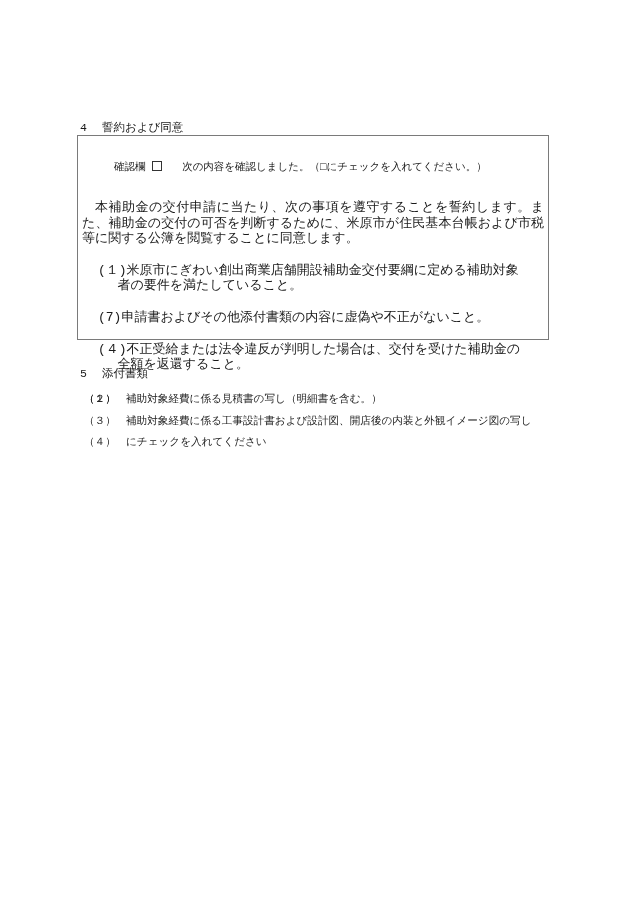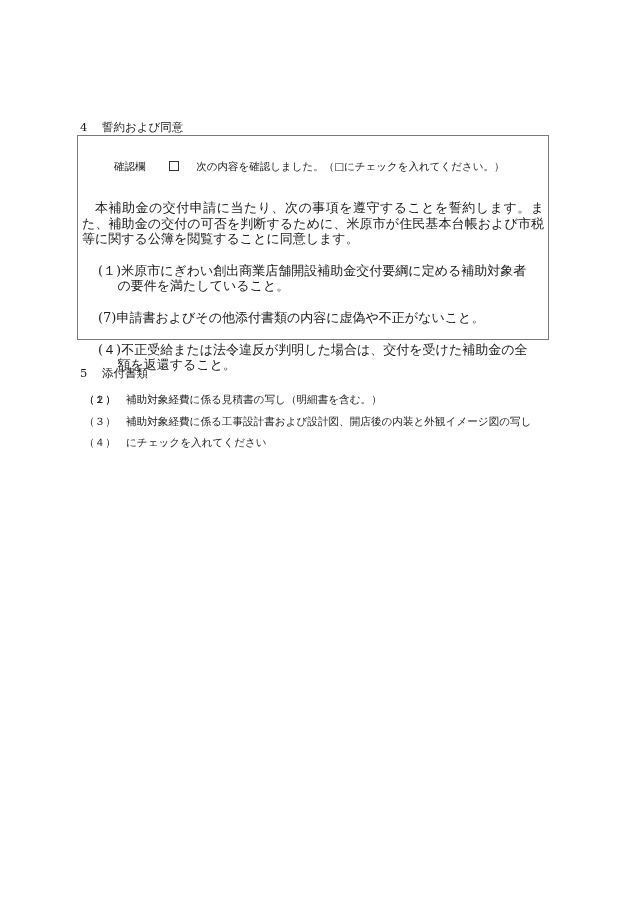--- a/index.html
+++ b/index.html
@@ -1,33 +1,33 @@
 <!DOCTYPE html>
 <html><head>
 <meta charset="utf-8">
 <style>
   html, body { margin: 0; padding: 0; background: #ffffff; }
   body {
     width: 630px; height: 903px; position: relative; overflow: hidden;
     font-family: "DejaVu Serif", "Liberation Serif", serif;
     color: #1a1a1a;
   }
-  .page { position: absolute; left: 0; top: 0; width: 630px; height: 903px; }
+  .page { position: absolute; left: 0; top: 0; width: 630px; height: 903px; font-family: Liberation Mono, monospace; }
   .heading {
     position: absolute; left: 80px; font-size: 11.5px; white-space: nowrap;
   }
   .heading .num { display: inline-block; width: 22px; }
   .pledge-box {
     position: absolute; left: 77px; top: 135px; width: 472px; height: 205px;
     border: 1.5px solid #7a7a7a; box-sizing: border-box;
   }
   .confirm-row {
     position: absolute; left: 36px; top: 24px; font-size: 10.5px; white-space: nowrap;
   }
-  .confirm-row .lbl { display: inline-block; margin-right: 20px; }
+  .confirm-row .lbl { display: inline-block; }
   .confirm-row .chk {
     display: inline-block; width: 8px; height: 8px; border: 1px solid #333;
     vertical-align: -1px; margin-right: 14px; cursor: pointer;
   }
   .pledge-body {
     position: absolute; left: 4px; top: 64px; width: 462px; font-size: 13px; line-height: 15.6px;
   }
   .pledge-body p { margin: 0; text-indent: 1em; text-align: justify; }
   .pledge-body .li { margin: 16px; padding-left: 1.5em; text-indent: -1.5em; }
   .attach-list {

